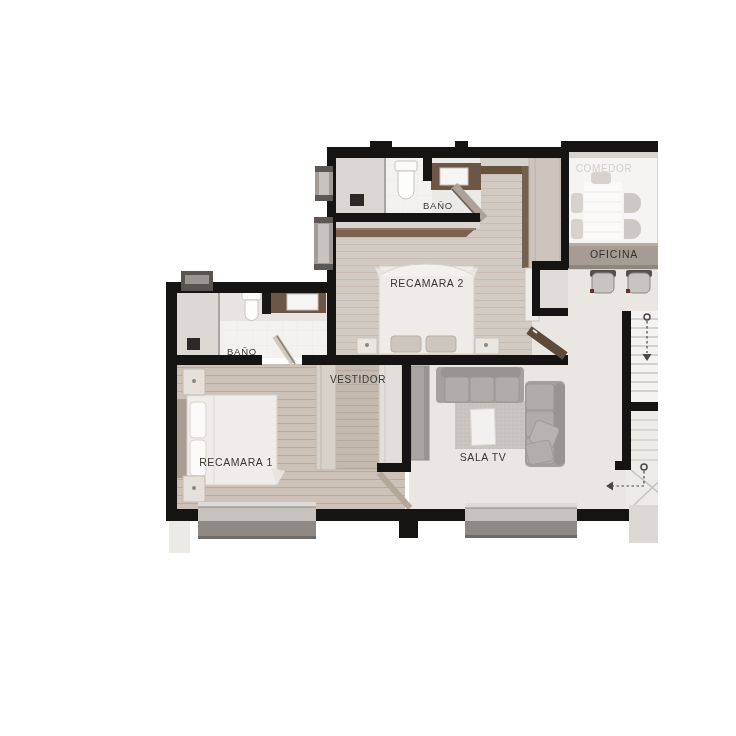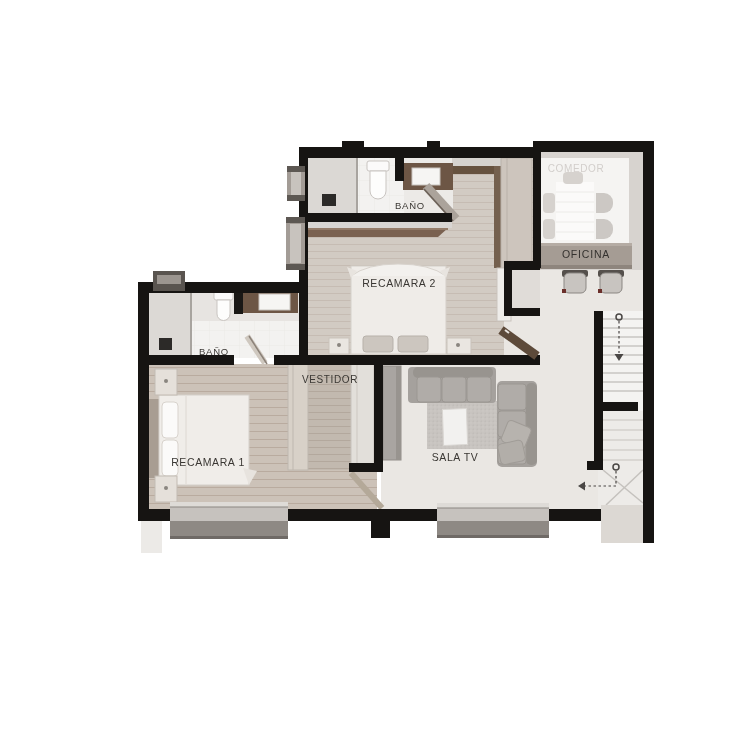--- a/index.html
+++ b/index.html
@@ -1,16 +1,16 @@
 <!DOCTYPE html>
 <html><head>
 <meta charset="utf-8">
 <style>
   html,body{margin:0;padding:0;background:#ffffff;}
-  .wrap{width:736px;height:736px;position:relative;background:#ffffff;overflow:hidden;}
+  .wrap{width:630px;height:736px;position:relative;background:#ffffff;overflow:hidden;padding-left:28px;}
   text{font-family:"Liberation Sans",sans-serif;}
 </style>
 </head>
 <body>
 <div class="wrap">
 <svg width="736" height="736" viewBox="0 0 736 736">
 <defs>
   <pattern id="wood2" width="737" height="7" patternUnits="userSpaceOnUse">
     <rect width="737" height="7" fill="#d2cbc3"></rect>
     <rect y="6" width="737" height="1" fill="#c6bcb3"></rect>

